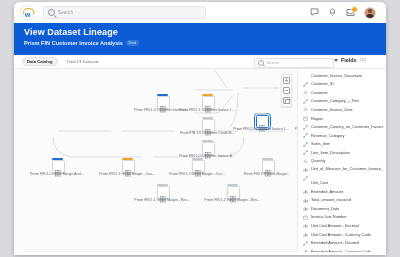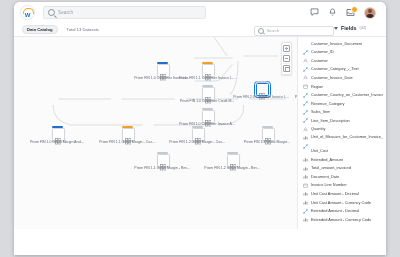--- a/index.html
+++ b/index.html
@@ -126,20 +126,27 @@
         <svg width="9" height="9" viewBox="0 0 12 12">
             <path d="M1.3 2h9.4v8H1.3z" fill="none" stroke="#5b616a" stroke-width="1"></path>
             <path d="M1.3 6.4h2.4l.8 1.3h3l.8-1.3h2.4" fill="none" stroke="#5b616a" stroke-width="1"></path>
           </svg>
         <div class="badge"></div>
       </div>
       <div class="avatar"></div>
     </div>
   </div>
 
+  <div class="pghead">
+    <div class="pgtitle">View Dataset Lineage</div>
+    <div class="pgsubrow">
+      <div class="pgsub">Prism FIN Customer Invoice Analysis</div>
+      <div class="pgbadge">Drvd</div>
+    </div>
+  </div>
 
   <div class="toolstrip">
     <div class="pill">Data Catalog</div>
     <div class="totaltxt">Total 13 Datasets</div>
     <div class="csearch">
       <div class="mag"></div>
       <span>Search</span>
     </div>
     <div class="fieldshead">
       <div class="chev"></div>

